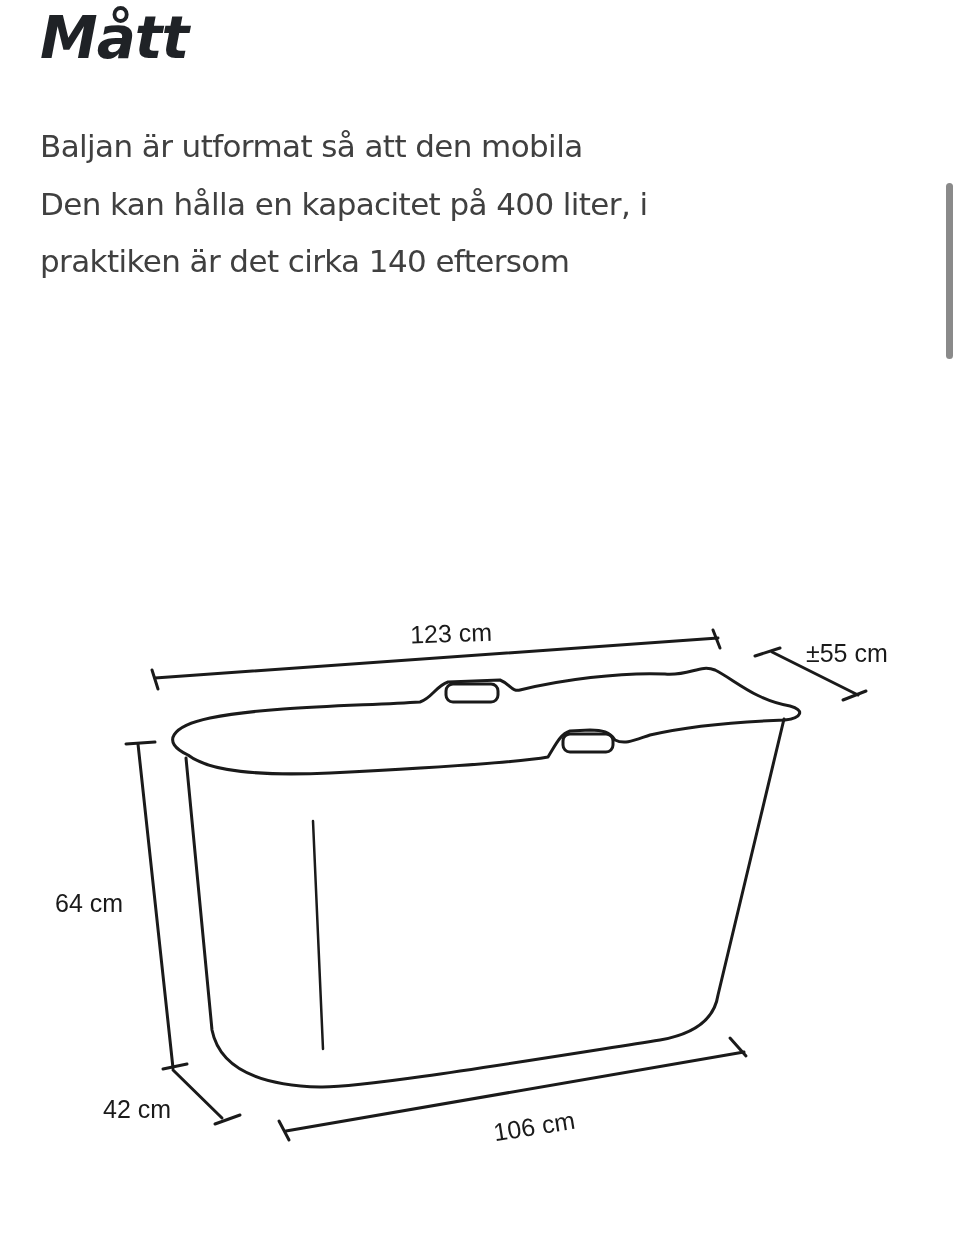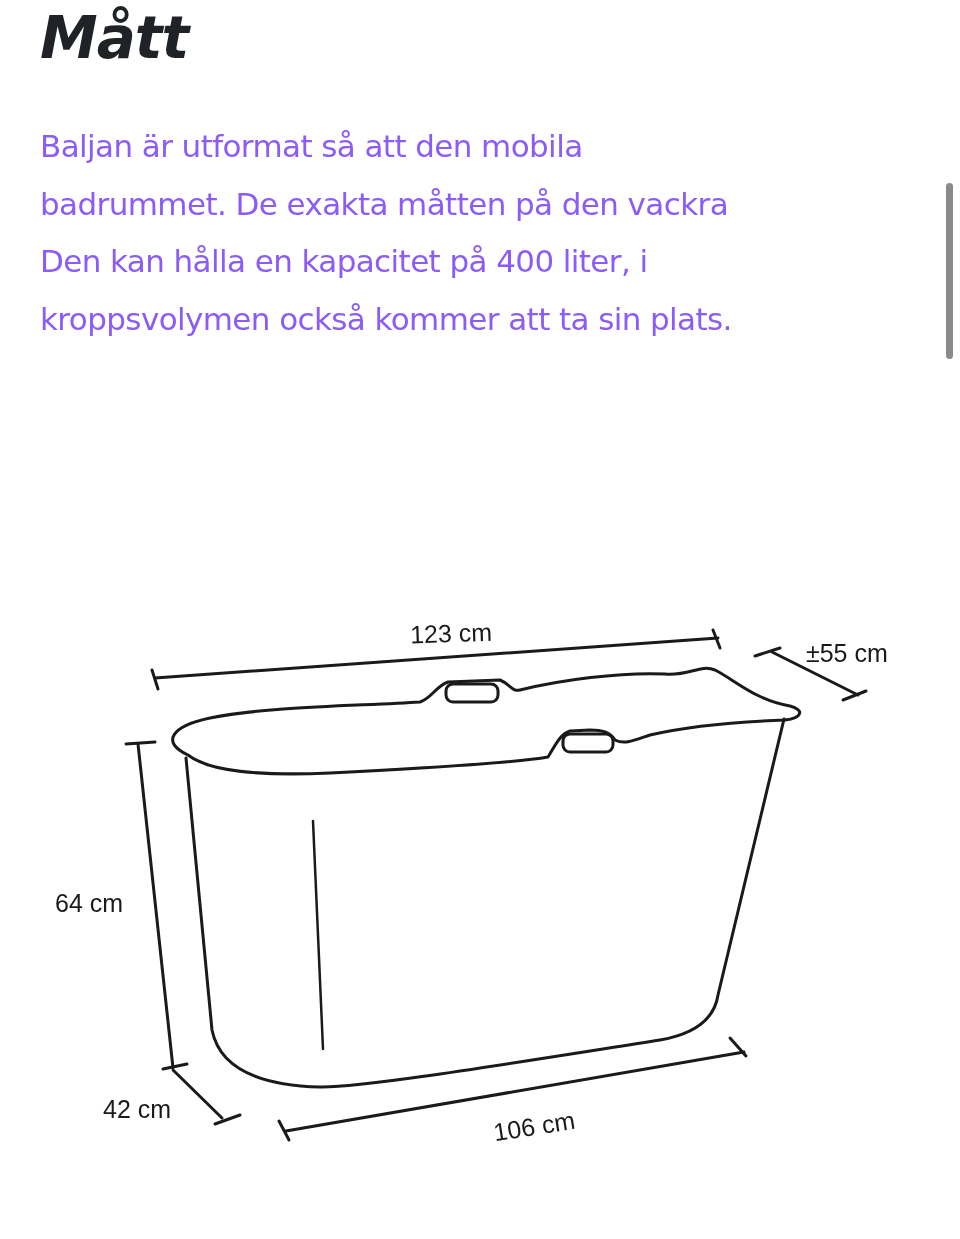--- a/index.html
+++ b/index.html
@@ -31,21 +31,21 @@
     .description {
       position: absolute;
       left: 40px;
       top: 118px;
       width: 900px;
       margin: 0;
       font-family: "DejaVu Sans", sans-serif;
       font-weight: 400;
       font-size: 31px;
       line-height: 57.5px;
-      color: #8b5cf6;
+      color: #404040;
       letter-spacing: -0.6px;
     }
     .description .line {
       display: block;
       white-space: nowrap;
     }
     .scrollbar {
       position: absolute;
       left: 946px;
       top: 183px;
@@ -72,23 +72,22 @@
       fill: #1a1a1a;
     }
   </style>
 </head>
 <body>
 
 <h1 class="page-title">Mått</h1>
 
 <p class="description">
   <span class="line">Baljan är utformat så att den mobila</span>
-  <span class="line">badrummet. De exakta måtten på den vackra</span>
   <span class="line">Den kan hålla en kapacitet på 400 liter, i</span>
-  <span class="line">kroppsvolymen också kommer att ta sin plats.</span>
+  <span class="line">praktiken är det cirka 140 eftersom</span>
 </p>
 
 <div class="scrollbar"></div>
 
 <div class="diagram">
   <svg viewBox="0 560 960 620" xmlns="http://www.w3.org/2000/svg" fill="none" stroke="#1a1a1a" stroke-width="3" stroke-linecap="round" stroke-linejoin="round">
 
     <g>
       <line x1="155" y1="678" x2="718" y2="638"></line>
       <line x1="152" y1="670" x2="158" y2="689"></line>

